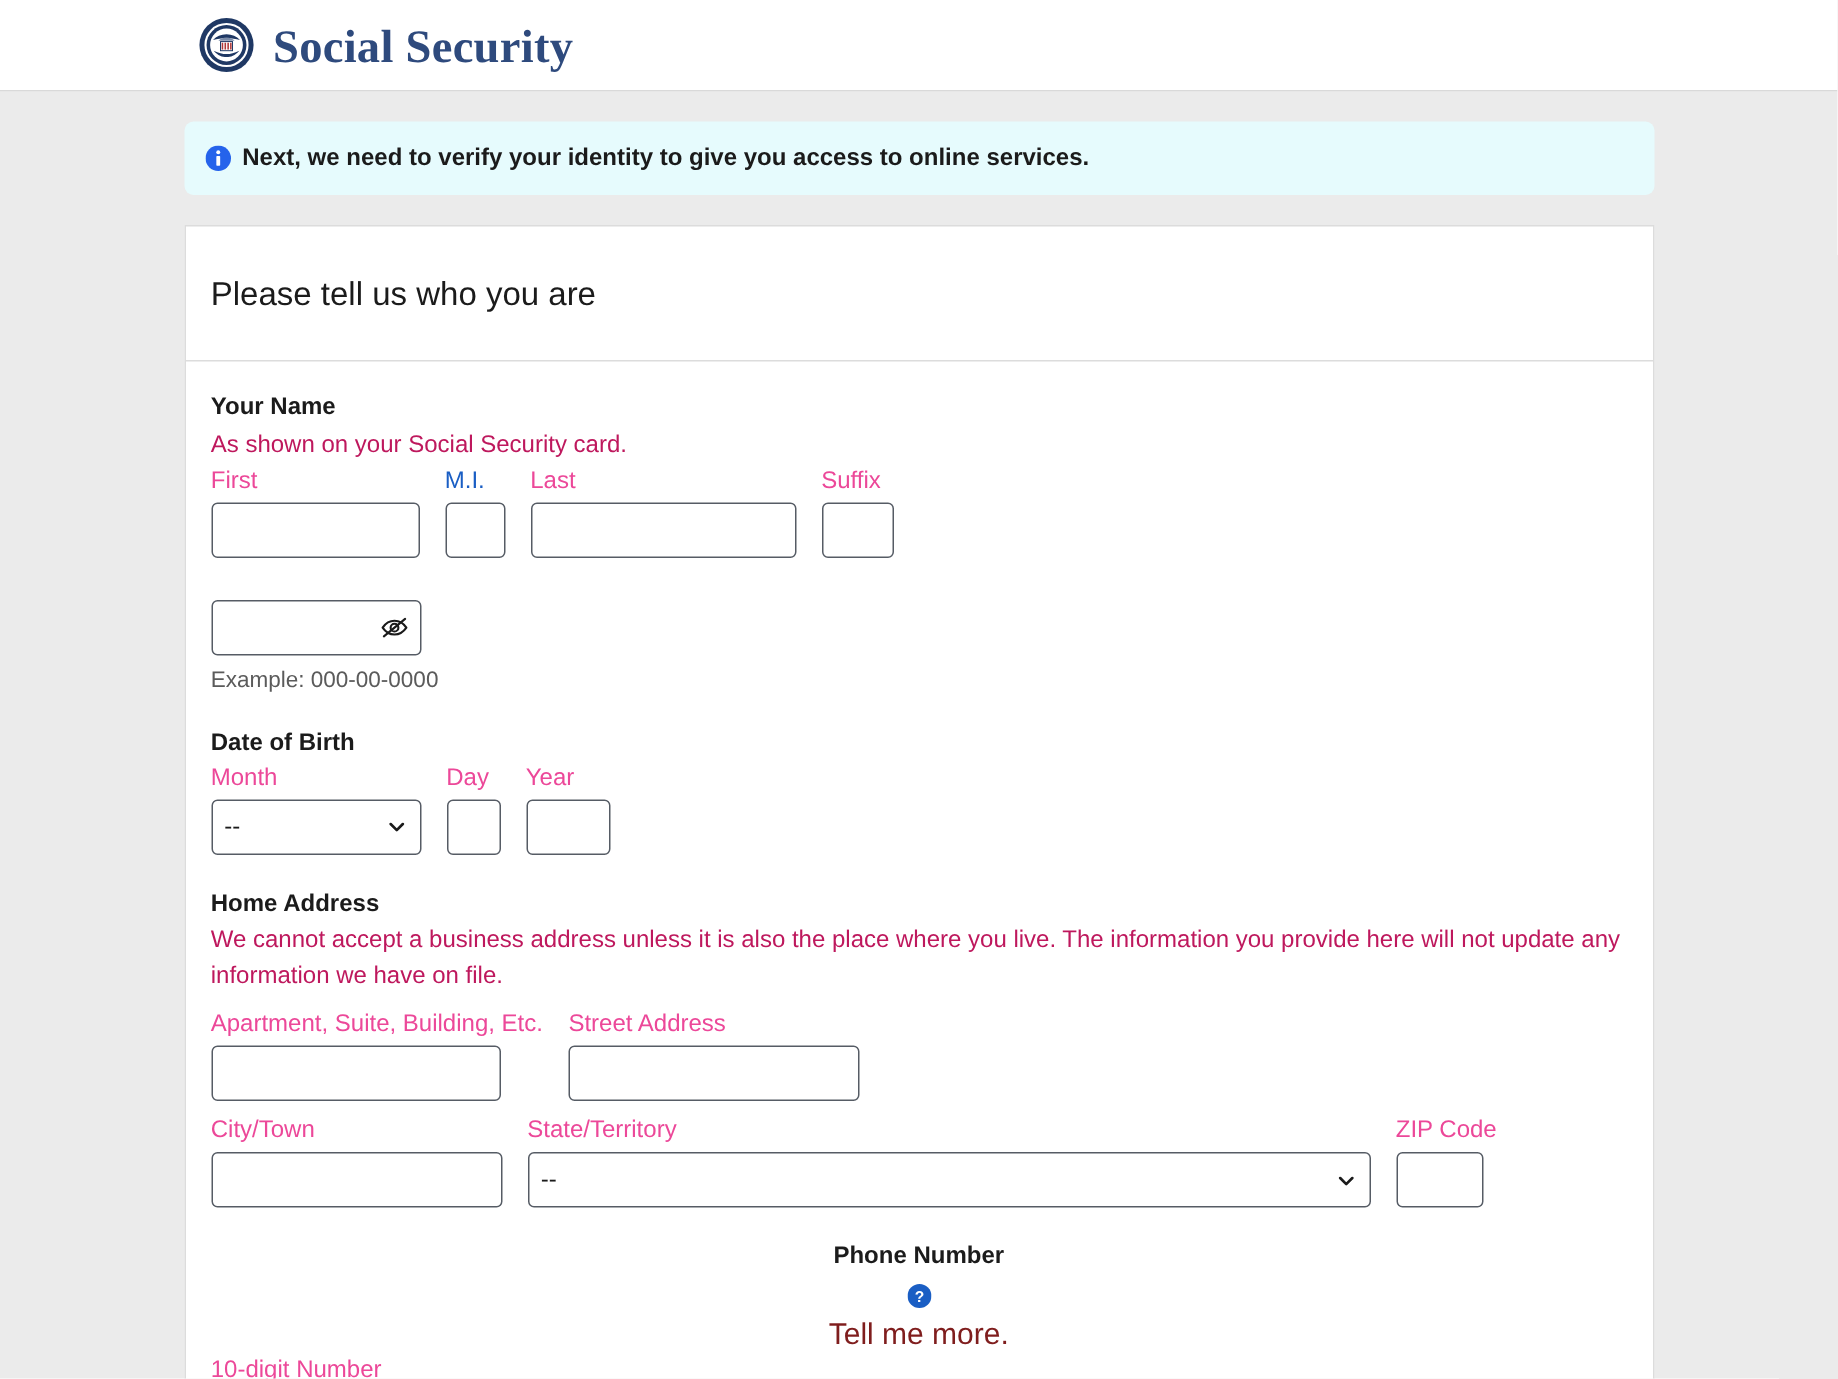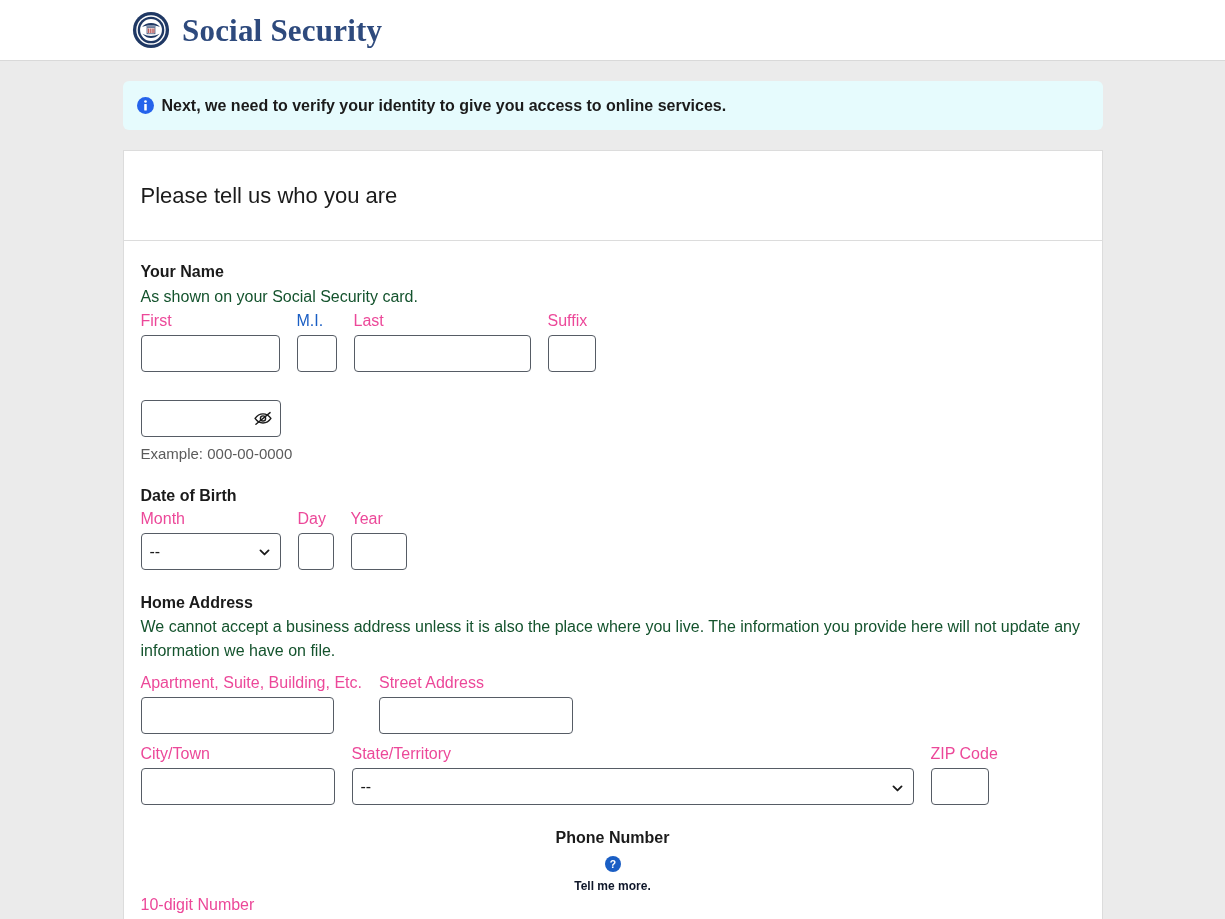--- a/index.html
+++ b/index.html
@@ -110,36 +110,36 @@
   }
   .legend-row {
     display: flex;
     align-items: center;
     gap: 7px;
     margin: 0 0 2px 0;
     flex-direction: column;
   }
   .hint {
     font-size: 16px;
-    color: #14532d;
+    color: #be185d;
     line-height: 1.5;
     margin: 0 0 2px 0;
     max-width: 945px;
   }
   .help-icon {
     width: 16px;
     height: 16px;
     flex: 0 0 16px;
     display: block;
   }
   .link {
-    color: #0f172a;
-    font-size: 12px;
+    color: #7f1d1d;
+    font-size: 20px;
     text-decoration: none;
-    font-weight: 700;
+    font-weight: 400;
   }
 
   .fields {
     display: flex;
     align-items: flex-start;
     gap: 17px;
   }
   .field { display: flex; flex-direction: column; }
   .field-label {
     font-size: 16px;

